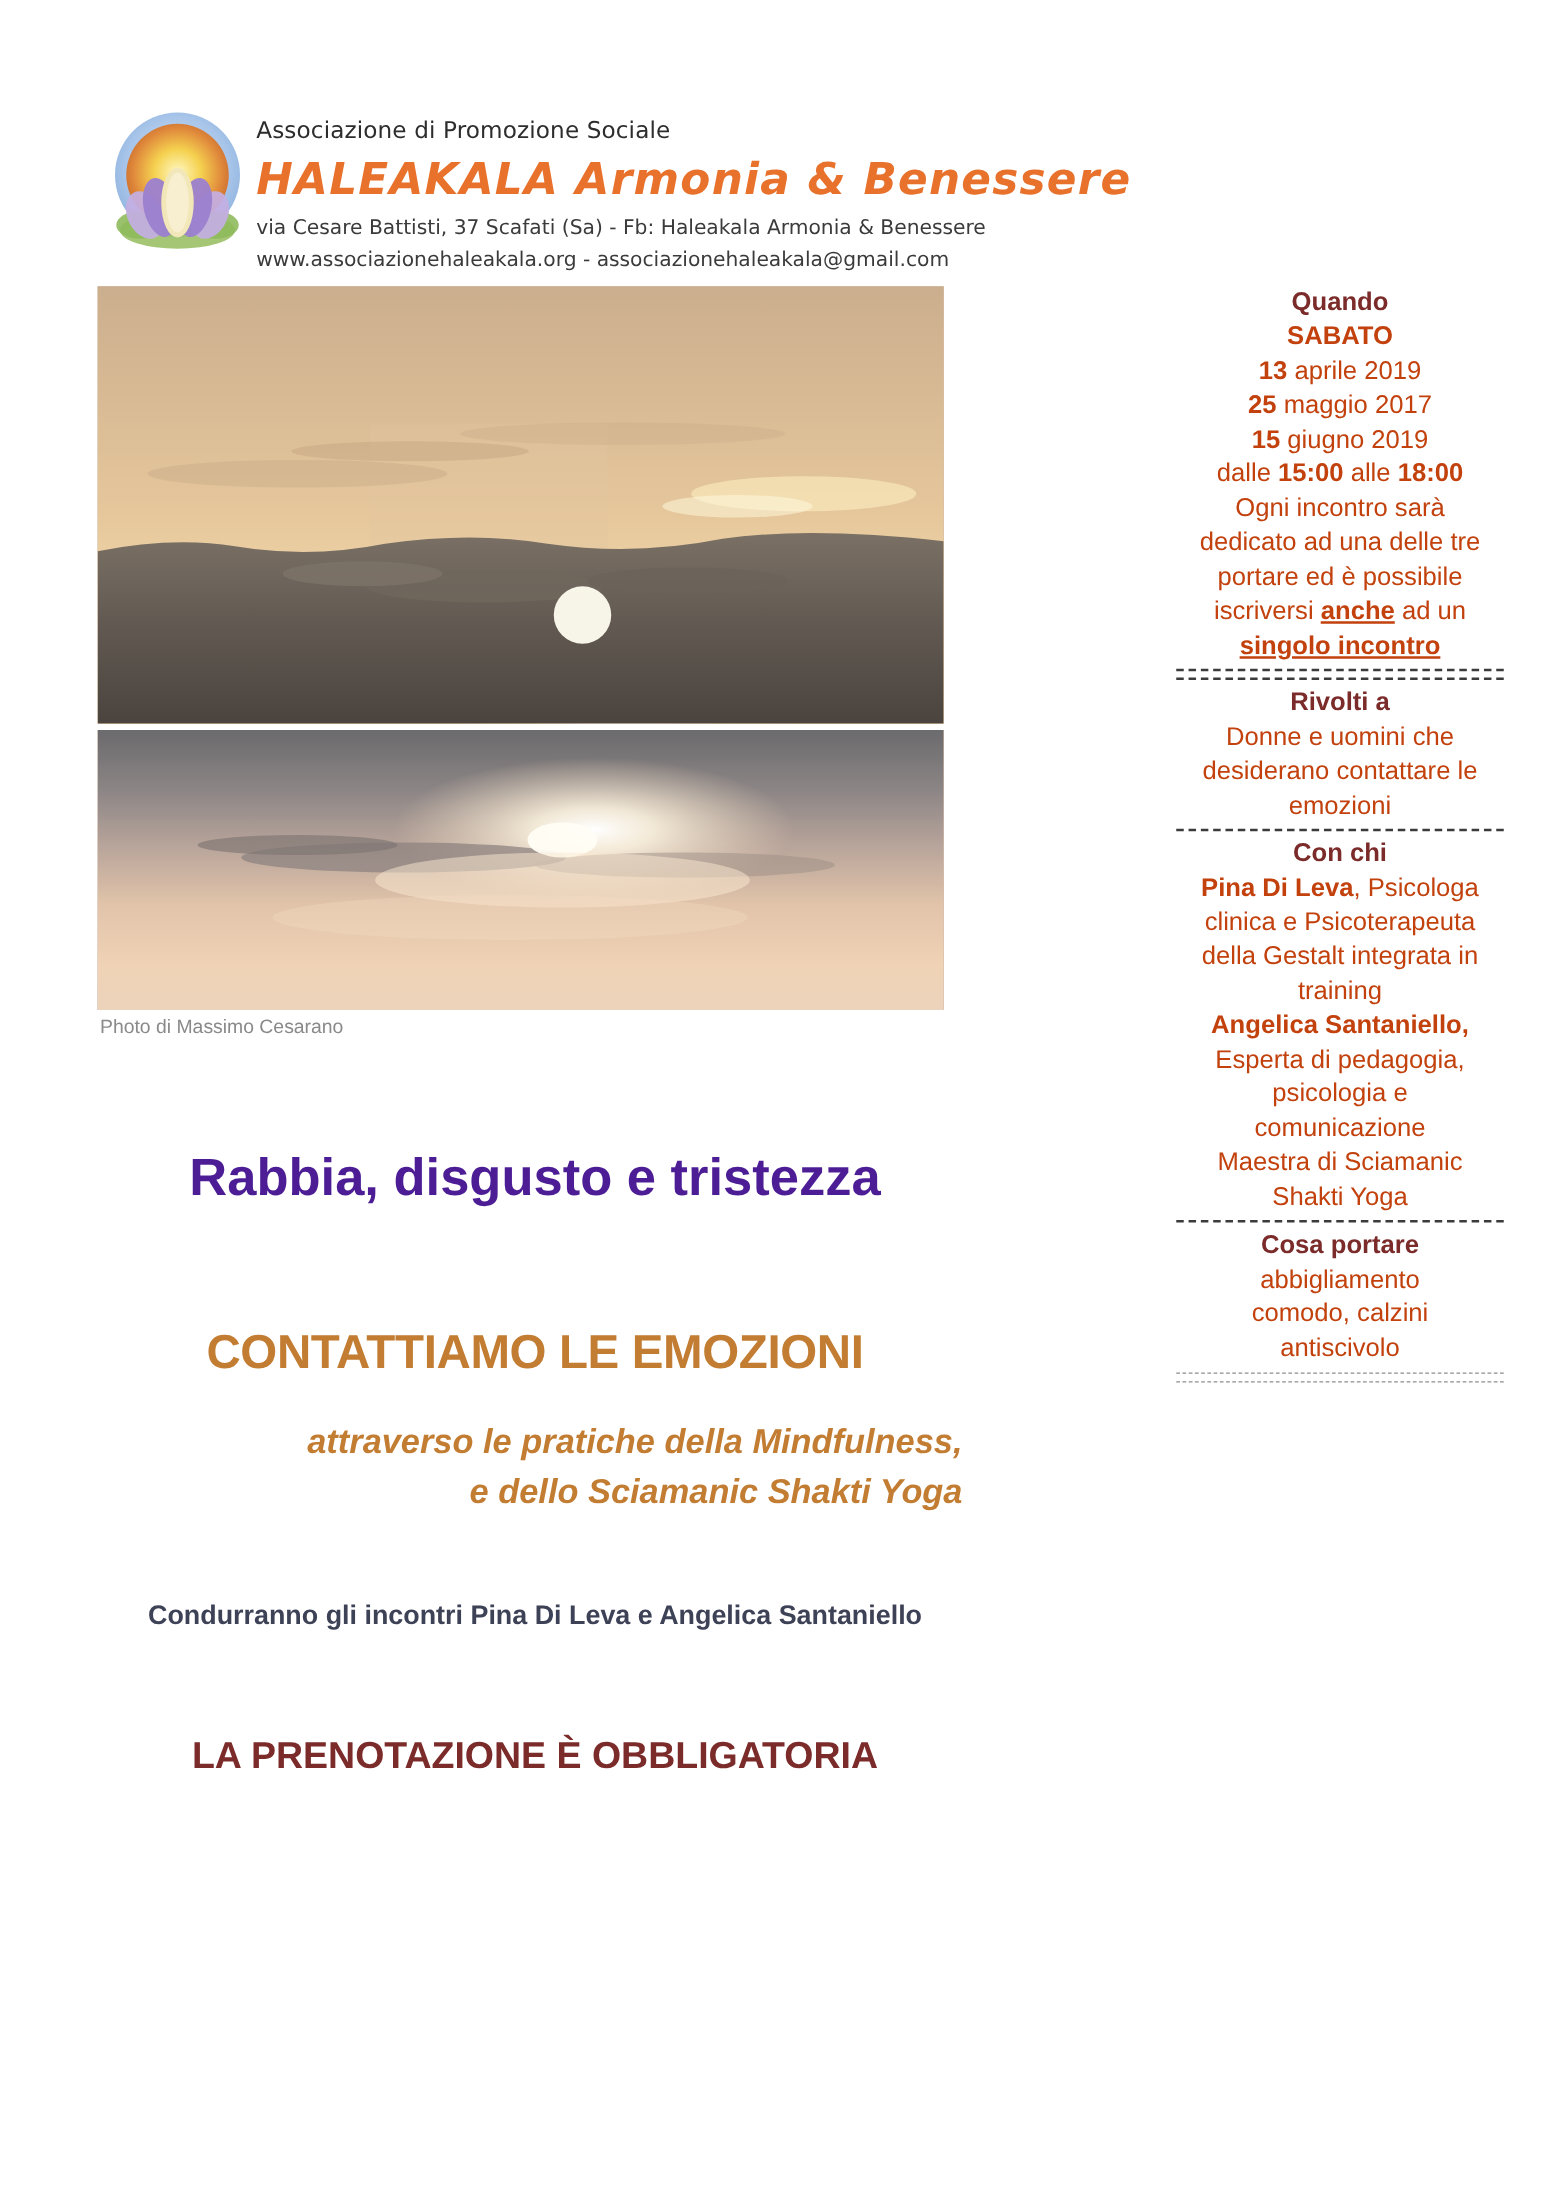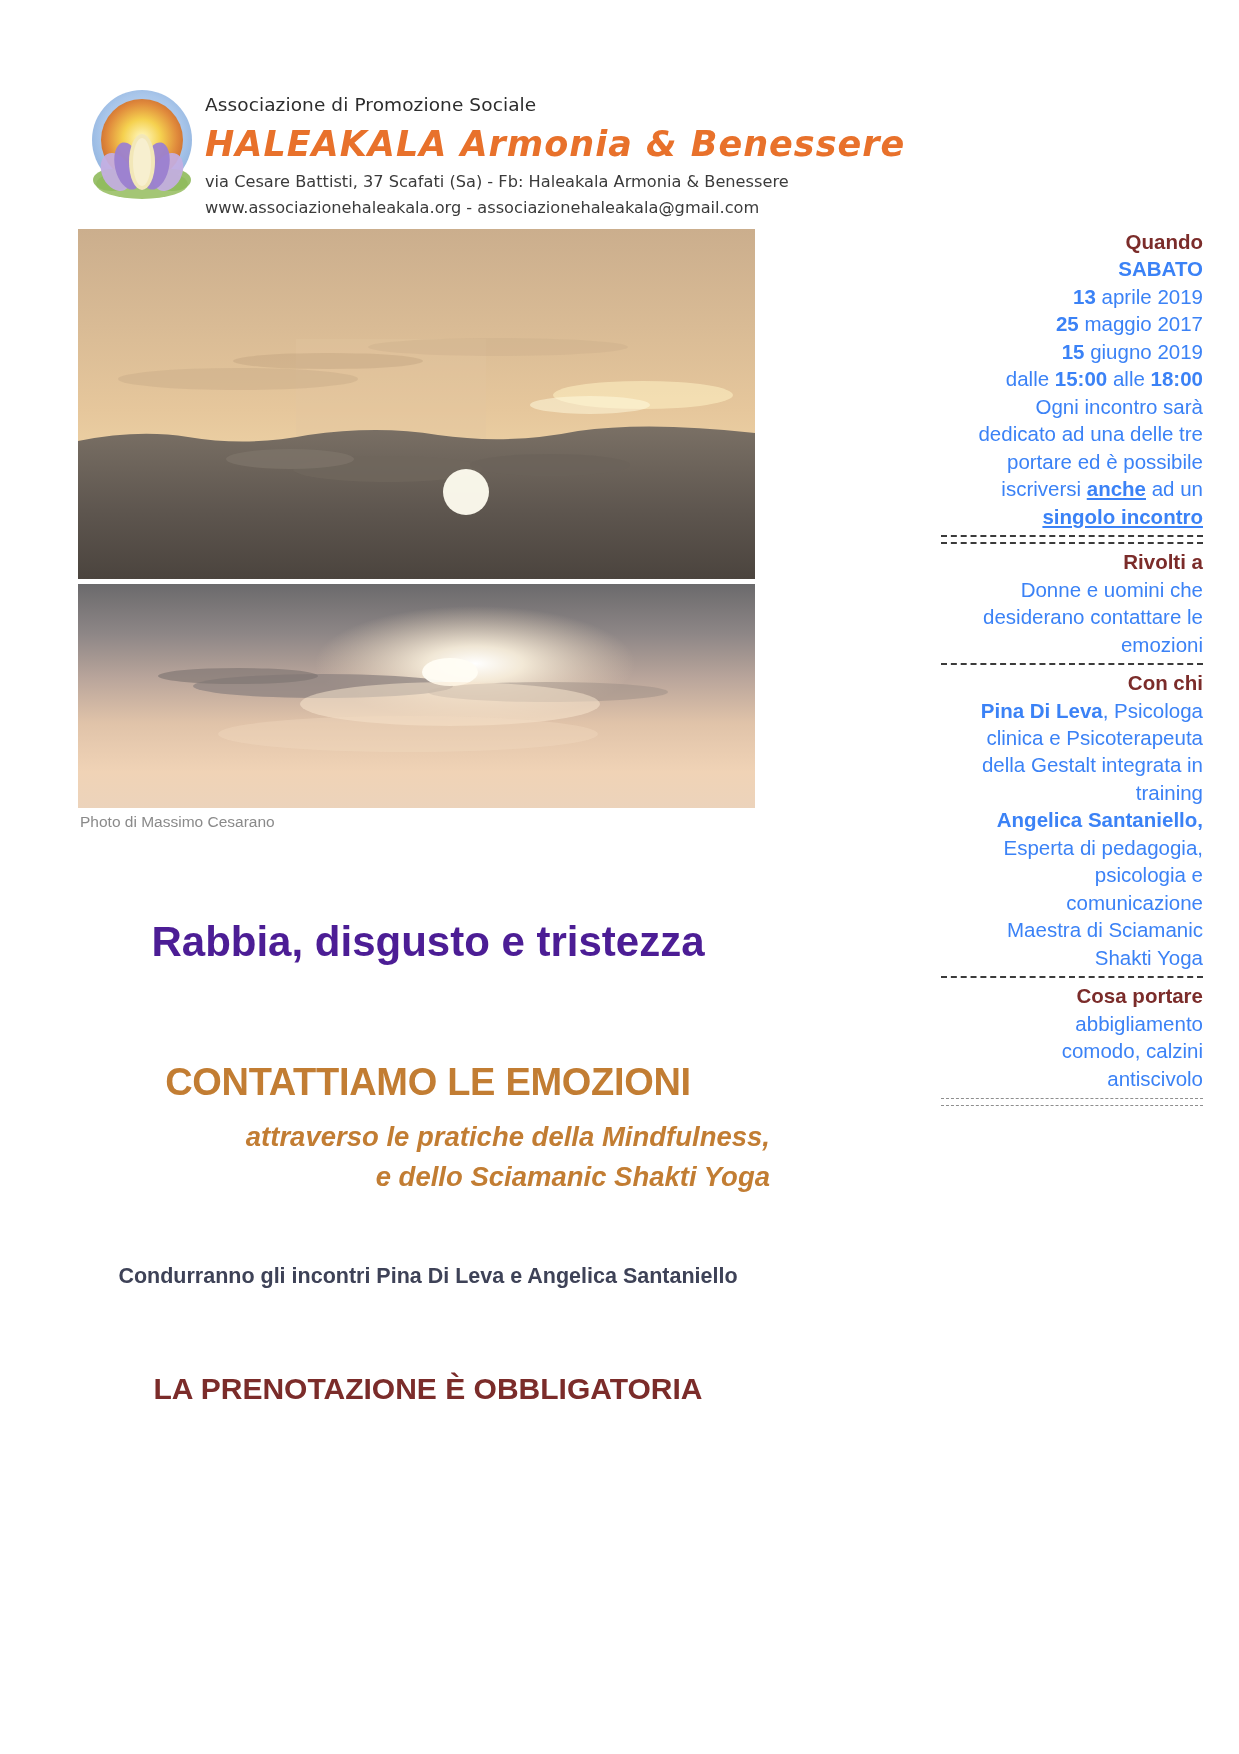--- a/index.html
+++ b/index.html
@@ -123,21 +123,21 @@
     letter-spacing: -0.3px;
   }
 
   .subhead2 {
     font-size: 27.5px;
     font-weight: 700;
     font-style: italic;
     color: #C27D33;
     text-align: right;
     line-height: 1.45;
-    margin-top: 12px;
+    margin-top: 28px;
     padding-right: 8px;
   }
 
   .conduct {
     font-size: 21.5px;
     font-weight: 700;
     color: #3E4257;
     text-align: center;
     margin-top: 66px;
     line-height: 1.3;
@@ -150,32 +150,32 @@
     text-align: center;
     margin-top: 78px;
     line-height: 1.3;
   }
 
   
   .sidebar {
     position: absolute;
     right: 36px; top: 228px;
     width: 262px;
-    text-align: right;
+    text-align: center;
     font-size: 20.5px;
     line-height: 1.34;
     color: #494E69;
   }
   .sb-block { margin: 0; }
   .sb-head {
     color: #7B2C2A;
     font-weight: 700;
     line-height: 1.34;
   }
-  .sb-line { line-height: 1.34; color: #3b82f6; }
+  .sb-line { line-height: 1.34; color: #c2410c; }
   .sb-line .u { font-weight: 700; text-decoration: underline; }
   .sb-strong { font-weight: 700; }
   .sep {
     border: 0;
     border-top: 2.5px dashed #3b3b3b;
     margin: 5px 0 4px 0;
     height: 0;
   }
   .sep-fine {
     border: 0;

